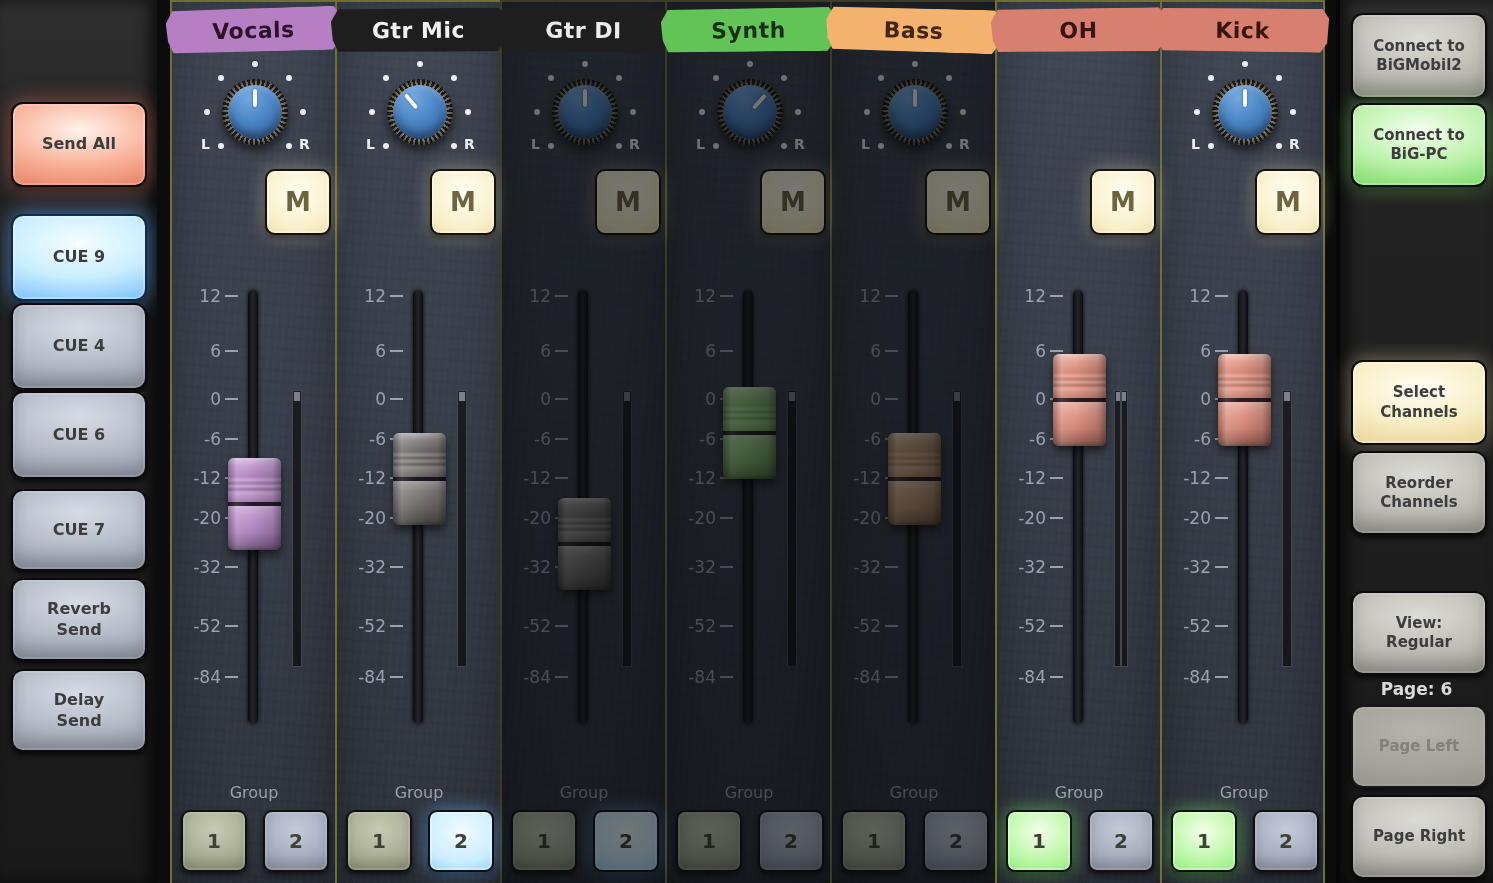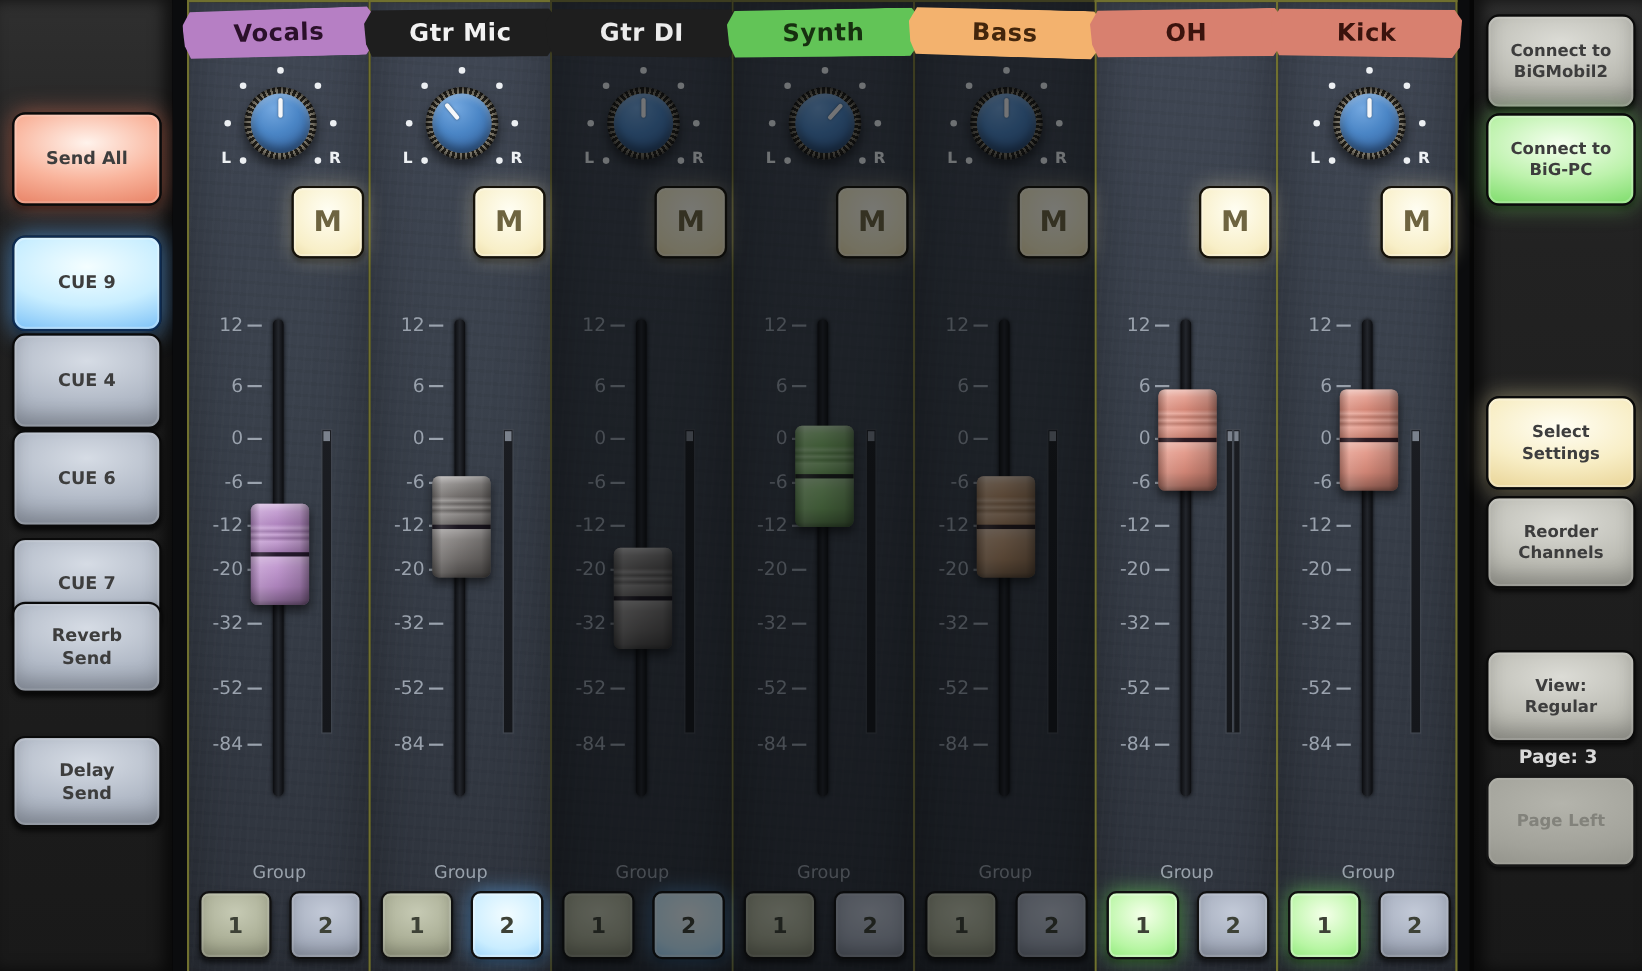--- a/index.html
+++ b/index.html
@@ -119,21 +119,21 @@
 </head>
 <body>
 
 <div class="app">
   <aside class="panel left" id="leftPanel">
       <div class="pbtn red" style="top: 102px; height: 81px;">Send All</div>
       <div class="pbtn blue" style="top: 214px; height: 83px;">CUE 9</div>
       <div class="pbtn steel" style="top: 303px; height: 83px;">CUE 4</div>
       <div class="pbtn steel" style="top: 391px; height: 84px;">CUE 6</div>
       <div class="pbtn steel" style="top: 489px; height: 78px;">CUE 7</div>
-      <div class="pbtn steel" style="top: 547px; height: 79px;">Reverb
+      <div class="pbtn steel" style="top: 578px; height: 79px;">Reverb
 Send</div>
       <div class="pbtn steel" style="top: 669px; height: 79px;">Delay
 Send</div>
     </aside>
   <main class="strips" id="strips">
       <div class="strip" style="left: 13px;">
         <div class="knob">
           <div class="ring"></div>
           <div class="face"></div>
           <div class="rot" style="transform: rotate(0deg);">
@@ -590,26 +590,27 @@
         <div class="meter">
           <div class="mcap"></div>
         </div>
         <div class="grp-label">Group</div>
         <div class="gbtn g1 on">1</div>
         <div class="gbtn g2">2</div>
         <div class="tab" style="background: rgb(216, 128, 111); color: rgb(58, 19, 13); transform: rotate(0.6deg);">Kick</div>
       </div>
     </main>
   <aside class="panel right" id="rightPanel">
-    <div class="page-label">Page: 3</div>
+    <div class="page-label">Page: 6</div>
   <div class="pbtn gray" style="top: 13px; height: 82px;">Connect to
 BiGMobil2</div>
       <div class="pbtn green" style="top: 103px; height: 80px;">Connect to
 BiG-PC</div>
       <div class="pbtn yellow" style="top: 360px; height: 81px;">Select
-Settings</div>
+Channels</div>
       <div class="pbtn gray" style="top: 451px; height: 80px;">Reorder
 Channels</div>
       <div class="pbtn disabled" style="top: 705px; height: 79px;">Page Left</div>
       <div class="pbtn gray" style="top: 591px; height: 80px;">View:
 Regular</div>
+      <div class="pbtn gray" style="top: 795px; height: 80px;">Page Right</div>
     </aside>
 </div>
 
 </body></html>

